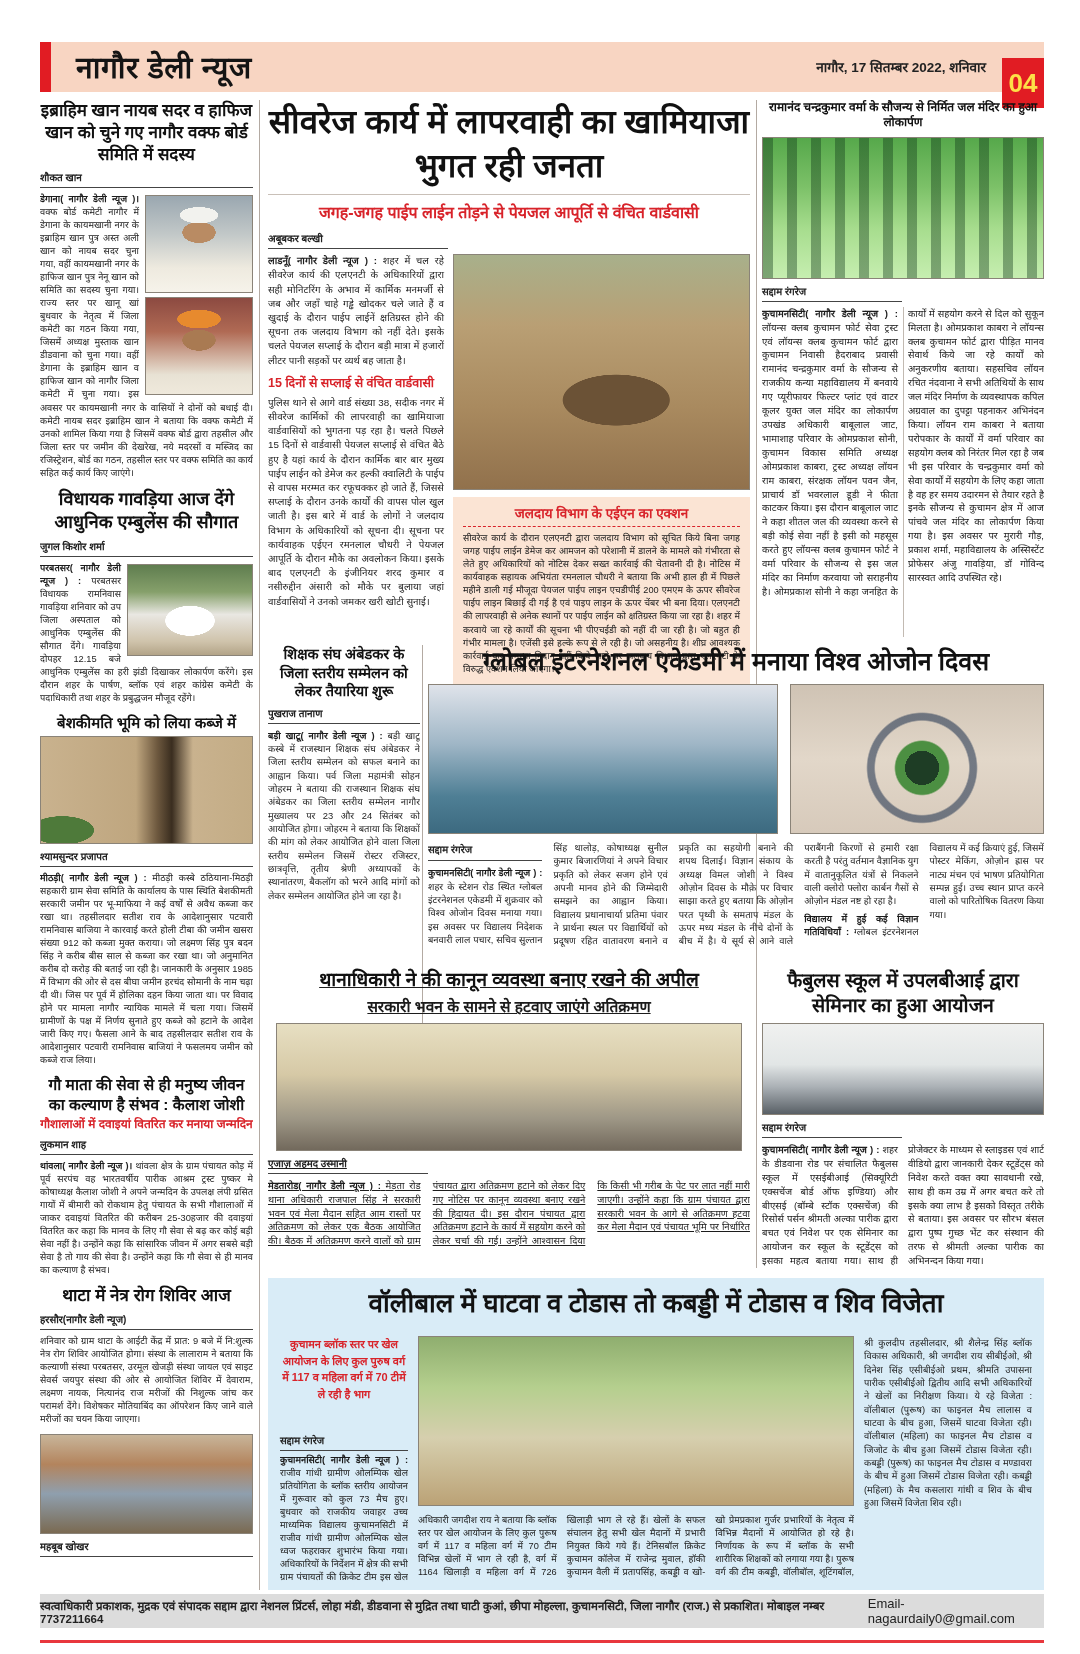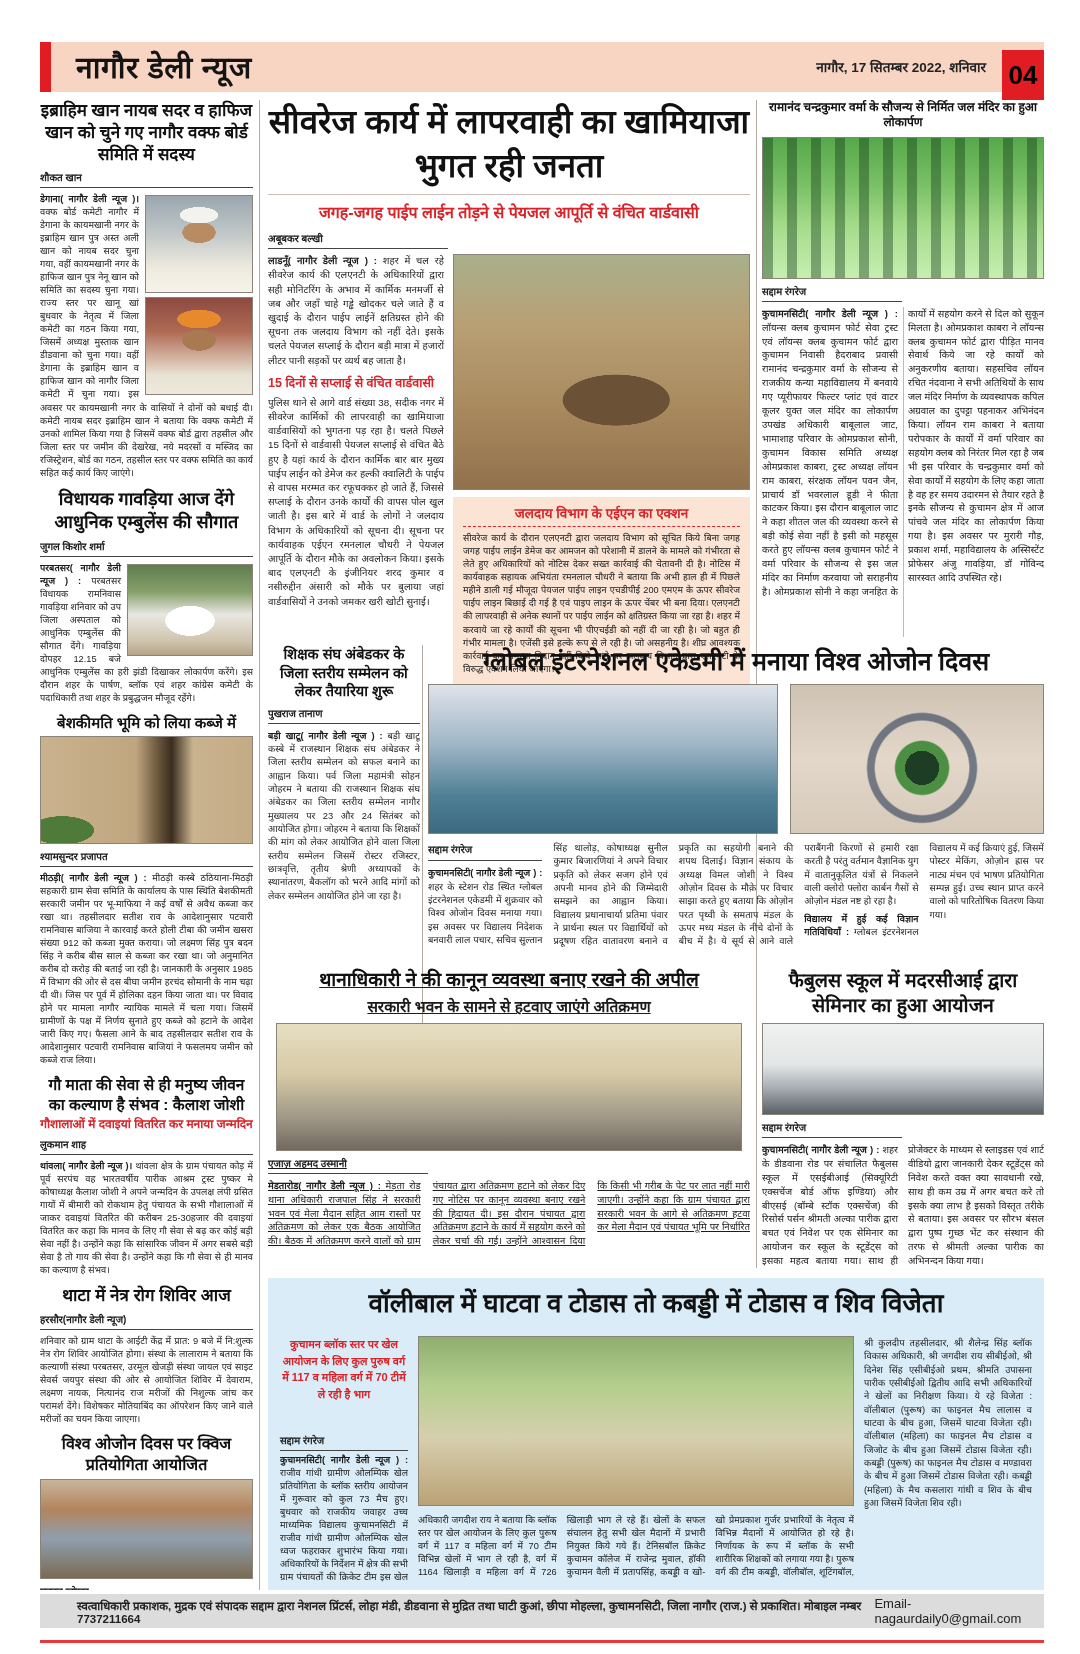--- a/index.html
+++ b/index.html
@@ -5,21 +5,21 @@
   * { margin:0; padding:0; box-sizing:border-box; }
   html,body { background:#ffffff; }
   body { font-family:"Liberation Sans","DejaVu Sans",sans-serif; color:#1c1c1c; }
   #page { position:relative; width:1080px; height:1654px; background:#fff; overflow:hidden; }
 
   
   #masthead { position:absolute; left:40px; top:42px; width:1004px; height:50px; background:#f8d5c2; }
   #masthead .stripe { position:absolute; left:0; top:0; width:11px; height:50px; background:#e11c23; }
   #masthead .mtitle { position:absolute; left:28px; top:4px; font-size:30px; font-weight:700; color:#141414; letter-spacing:.5px;margin-left:8px; }
   #masthead .mdate { position:absolute; right:58px; top:16px; font-size:13.5px; font-weight:700; color:#222; }
-  #masthead .pagebox { position:absolute; right:0; top:8px; width:42px; height:50px; background:#e11c23; color:#000000; font-size:26px; font-weight:700; display:flex; align-items:center; justify-content:center; }
+  #masthead .pagebox { position:absolute; right:0; top:16px; width:42px; height:50px; background:#e11c23; color:#fde047; font-size:26px; font-weight:700; display:flex; align-items:center; justify-content:center; }
 
   
   #content { position:absolute; left:40px; top:100px; width:1004px; height:1492px; }
 
   .vdiv { position:absolute; width:1px; background:#b3aaa2; }
   .photo { border:1px solid #8a8378; }
 
   .hl { font-weight:700; color:#111; text-align:center; line-height:1.28; }
   .byl { font-size:10px; font-weight:700; color:#222; border-bottom:1.4px solid #444; padding:2px 0 3px; margin:3px 0 5px; }
   .body { text-align:justify; color:#1d1d1d; }
@@ -77,21 +77,21 @@
   #sports { position:absolute; left:228px; top:1178px; width:776px; height:312px; background:#d9ecf7; }
   #sports .hl { position:absolute; left:0; right:0; top:9px; font-size:26px; }
   #sp-stand { position:absolute; left:12px; top:58px; width:128px; font-size:11px; font-weight:700; color:#d8232a; text-align:center; line-height:1.5; }
   #sp-byl { position:absolute; left:12px; top:150px; width:128px; }
   #sp-left { position:absolute; left:12px; top:176px; width:128px; font-size:9.3px; line-height:1.4; height:130px; overflow:hidden; text-align:justify; }
   #sp-photo { position:absolute; left:150px; top:58px; width:436px; height:170px; }
   #sp-bottom { position:absolute; left:150px; top:236px; width:436px; column-count:3; column-gap:10px; font-size:9.2px; line-height:1.4; height:70px; overflow:hidden; text-align:justify; }
   #sp-right { position:absolute; left:596px; top:58px; width:168px; font-size:9.4px; line-height:1.42; height:248px; overflow:hidden; text-align:justify; }
 
   
-  #footerbar { position:absolute; left:40px; top:1594px; width:1004px; height:34px; background:#dcdcdc; display:flex; align-items:center; justify-content:center; gap:12px;padding-left:37px; }
+  #footerbar { position:absolute; left:40px; top:1594px; width:1004px; height:34px; background:#dcdcdc; display:flex; align-items:center; justify-content:center; gap:12px; }
   #footerbar .f1 { font-size:11.5px; font-weight:700; color:#222; }
   #footerbar .f2 { font-size:13px; color:#222; }
   #redline { position:absolute; left:40px; top:1640px; width:1004px; height:3px; background:#e8373d; }
 
   
   .ph-waqf1 { background: radial-gradient(ellipse 30% 14% at 50% 20%, #f2f2ee 0 60%, transparent 61%), radial-gradient(ellipse 26% 18% at 50% 38%, #b98b63 0 60%, transparent 61%), linear-gradient(180deg,#9aa7b0 0%,#c2c8c8 40%,#eeeadf 75%,#f6f3ea 100%); }
   .ph-waqf2 { background: radial-gradient(ellipse 34% 16% at 50% 22%, #e78a2e 0 60%, transparent 61%), radial-gradient(ellipse 26% 18% at 50% 44%, #a97a52 0 60%, transparent 61%), linear-gradient(180deg,#8c4a41 0%,#b06a54 35%,#e8e2d4 80%,#efe9dc 100%); }
   .ph-amb { background: radial-gradient(ellipse 36% 30% at 50% 62%, #ffffff 0 55%, transparent 56%), linear-gradient(180deg,#5f7d4f 0%,#86a06b 30%,#e9e7e2 55%,#cfc3ab 85%,#b3a488 100%); }
   .ph-land { background: radial-gradient(ellipse 25% 22% at 10% 88%, #4e7a3a 0 60%, transparent 61%), linear-gradient(90deg,#c9b28e 0%,#bfa67f 45%,#6e593f 55%,#3a2d1f 62%,#c9b28e 72%,#c3ac85 100%); }
   .ph-quiz { background: linear-gradient(180deg,#c8b59a 0%,#b3845d 30%,#8f9fae 60%,#7a6a52 100%); }
@@ -150,21 +150,20 @@
         <div class="body"><b class="dateline">थांवला( नागौर डेली न्यूज )।</b> <span>थांवला क्षेत्र के ग्राम पंचायत कोड़ में पूर्व सरपंच वह भारतवर्षीय पारीक आश्रम ट्रस्ट पुष्कर मे कोषाध्यक्ष कैलाश जोशी ने अपने जन्मदिन के उपलक्ष लंपी ग्रसित गायों में बीमारी को रोकथाम हेतु पंचायत के सभी गौशालाओं में जाकर दवाइयां वितरित की करीबन 25-30हजार की दवाइयां वितरित कर कहा कि मानव के लिए गौ सेवा से बढ़ कर कोई बड़ी सेवा नहीं है। उन्होंने कहा कि सांसारिक जीवन में अगर सबसे बड़ी सेवा है तो गाय की सेवा है। उन्होंने कहा कि गौ सेवा से ही मानव का कल्याण है संभव।</span></div>
       </div>
 
       <div class="art">
         <div class="hl" style="font-size:17px;">थाटा में नेत्र रोग शिविर आज</div>
         <div class="byl">हरसौर(नागौर डेली न्यूज)</div>
         <div class="body">शनिवार को ग्राम थाटा के आईटी केंद्र में प्रात: 9 बजे में नि:शुल्क नेत्र रोग शिविर आयोजित होगा। संस्था के लालाराम ने बताया कि कल्याणी संस्था परबतसर, उरमूल खेजड़ी संस्था जायल एवं साइट सेवर्स जयपुर संस्था की ओर से आयोजित शिविर में देवाराम, लक्ष्मण नायक, नित्यानंद राज मरीजों की निशुल्क जांच कर परामर्श देंगे। विशेषकर मोतियाबिंद का ऑपरेशन किए जाने वाले मरीजों का चयन किया जाएगा।</div>
       </div>
 
       <div class="art">
-        <div class="hl" style="font-size:16px;">विश्व ओजोन दिवस पर क्विज प्रतियोगिता आयोजित</div>
         <div class="photo ph-quiz" style="width:100%;height:100px;margin-top:4px;"></div>
         <div class="byl">महबूब खोखर</div>
 
       </div>
 
     </div>
 
     <div class="vdiv" style="left:219px;top:0;height:1490px;"></div>
 
     <div id="mainart">
@@ -219,21 +218,21 @@
 
     <div id="thana">
       <div class="hl">थानाधिकारी ने की कानून व्यवस्था बनाए रखने की अपील</div>
       <div class="subhead2">सरकारी भवन के सामने से हटवाए जाएंगे अतिक्रमण</div>
       <div class="photo ph-meet" style="width:466px;height:128px;margin:6px auto 0;"></div>
       <div class="byl" style="width:160px;">एजाज़ अहमद उस्मानी</div>
       <div class="tbody"><b class="dateline">मेडतारोड( नागौर डेली न्यूज ) :</b> <span>मेड़ता रोड थाना अधिकारी राजपाल सिंह ने सरकारी भवन एवं मेला मैदान सहित आम रास्तों पर अतिक्रमण को लेकर एक बैठक आयोजित की। बैठक में अतिक्रमण करने वालों को ग्राम पंचायत द्वारा अतिक्रमण हटाने को लेकर दिए गए नोटिस पर कानून व्यवस्था बनाए रखने की हिदायत दी। इस दौरान पंचायत द्वारा अतिक्रमण हटाने के कार्य में सहयोग करने को लेकर चर्चा की गई। उन्होंने आश्वासन दिया कि किसी भी गरीब के पेट पर लात नहीं मारी जाएगी। उन्होंने कहा कि ग्राम पंचायत द्वारा सरकारी भवन के आगे से अतिक्रमण हटवा कर मेला मैदान एवं पंचायत भूमि पर निर्धारित क्षेत्रफल का भूखंड वर्तमान केबीन धारको को निर्धारित किराए पर उपलब्ध करवाएगी।</span></div>
     </div>
 
     <div id="fab">
-      <div class="hl">फैबुलस स्कूल में मदरसीआई द्वारा सेमिनार का हुआ आयोजन</div>
+      <div class="hl">फैबुलस स्कूल में उपलबीआई द्वारा सेमिनार का हुआ आयोजन</div>
       <div class="photo ph-sem" style="width:100%;height:92px;margin-top:5px;"></div>
       <div class="byl" style="width:140px;">सद्दाम रंगरेज</div>
       <div class="fbody"><b class="dateline">कुचामनसिटी( नागौर डेली न्यूज ) :</b> <span>शहर के डीडवाना रोड पर संचालित फैबुलस स्कूल में एसईबीआई (सिक्यूरिटी एक्सचेंज बोर्ड ऑफ इण्डिया) और बीएसई (बॉम्बे स्टॉक एक्सचेंज) की रिसोर्स पर्सन श्रीमती अल्का पारीक द्वारा बचत एवं निवेश पर एक सेमिनार का आयोजन कर स्कूल के स्टूडेंट्स को इसका महत्व बताया गया। साथ ही प्रोजेक्टर के माध्यम से स्लाइडस एवं शार्ट वीडियो द्वारा जानकारी देकर स्टूडेंट्स को निवेश करते वक्त क्या सावधानी रखे, साथ ही कम उम्र में अगर बचत करे तो इसके क्या लाभ है इसको विस्तृत तरीके से बताया। इस अवसर पर सौरभ बंसल द्वारा पुष्प गुच्छ भेंट कर संस्थान की तरफ से श्रीमती अल्का पारीक का अभिनन्दन किया गया।</span></div>
     </div>
 
     <div id="sports">
       <div class="hl">वॉलीबाल में घाटवा व टोडास तो कबड्डी में टोडास व शिव विजेता</div>
       <div id="sp-stand">कुचामन ब्लॉक स्तर पर खेल आयोजन के लिए कुल पुरुष वर्ग में 117 व महिला वर्ग में 70 टीमें ले रही है भाग</div>
       <div id="sp-byl" class="byl">सद्दाम रंगरेज</div>
       <div id="sp-left"><b class="dateline">कुचामनसिटी( नागौर डेली न्यूज ) :</b> <span>राजीव गांधी ग्रामीण ओलम्पिक खेल प्रतियोगिता के ब्लॉक स्तरीय आयोजन में गुरूवार को कुल 73 मैच हुए। बुधवार को राजकीय जवाहर उच्च माध्यमिक विद्यालय कुचामनसिटी में राजीव गांधी ग्रामीण ओलम्पिक खेल ध्वज फहराकर शुभारंभ किया गया। अधिकारियों के निर्देशन में क्षेत्र की सभी ग्राम पंचायतों की क्रिकेट टीम इस खेल प्रतियोगिता में भाग ले रही है। मुख्य ब्लॉक शिक्षा</span></div>

